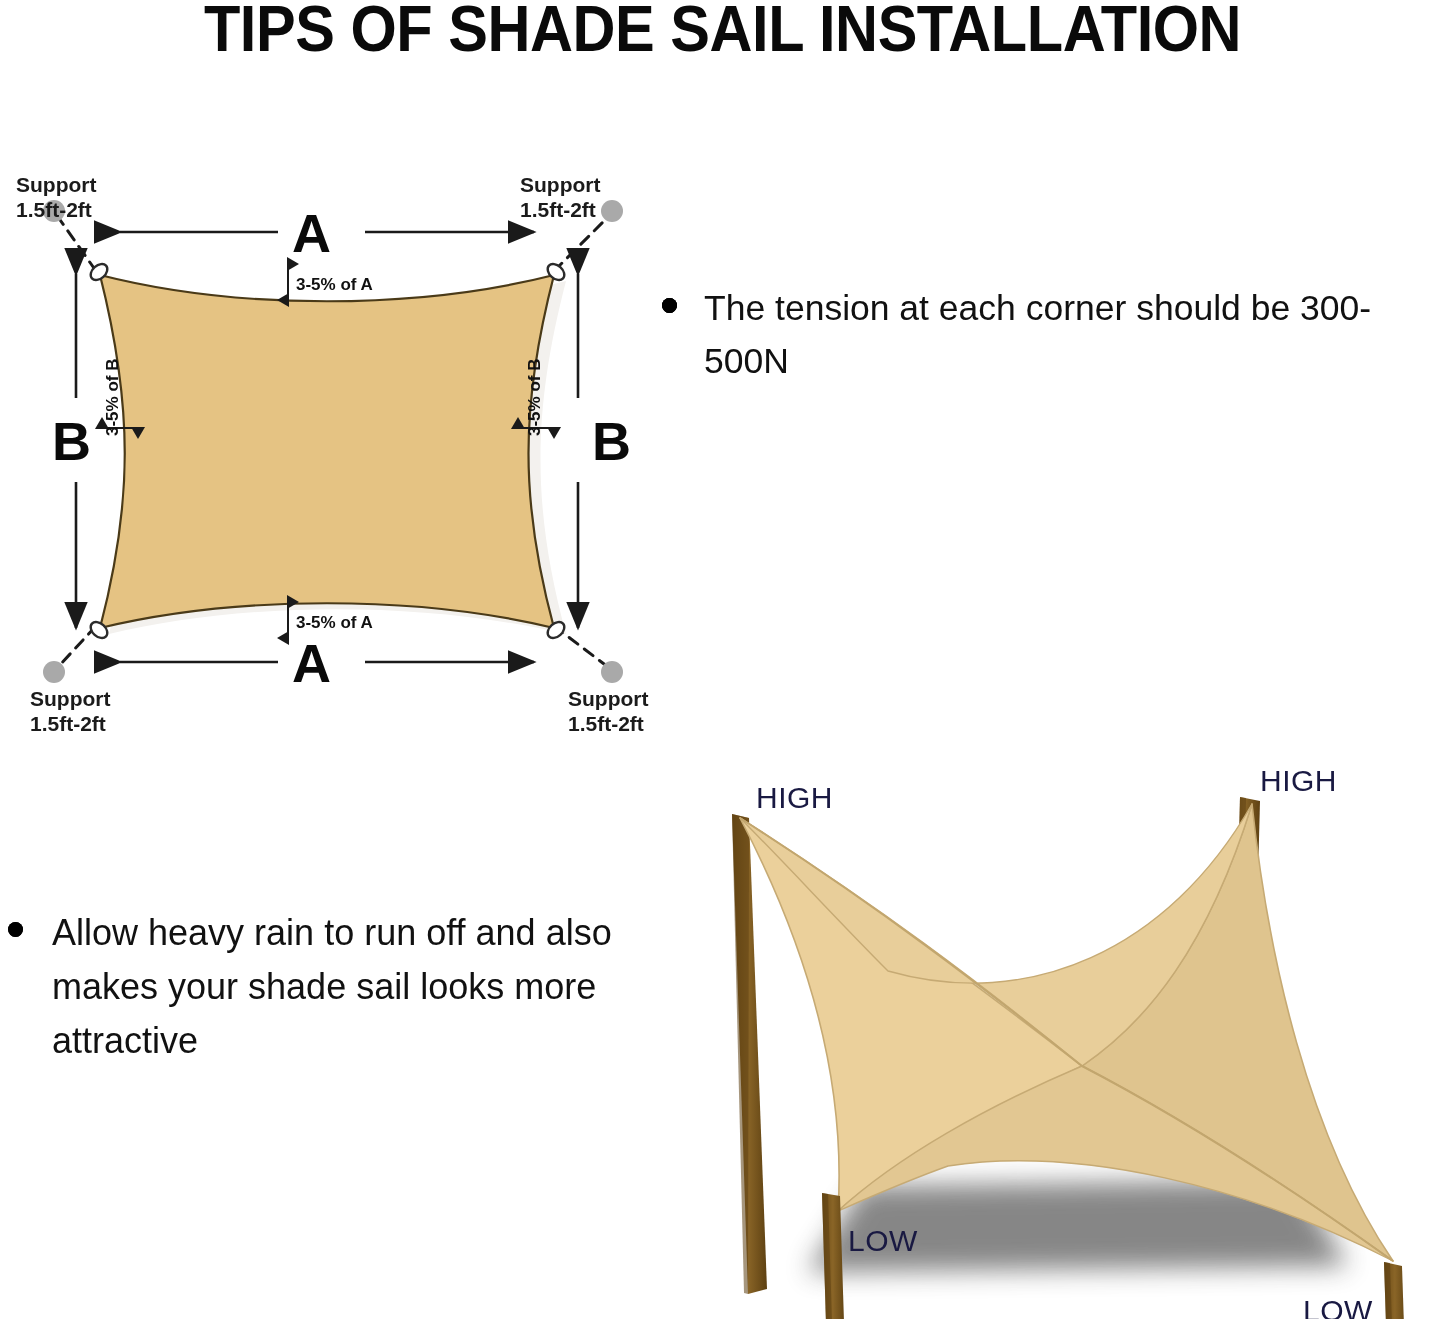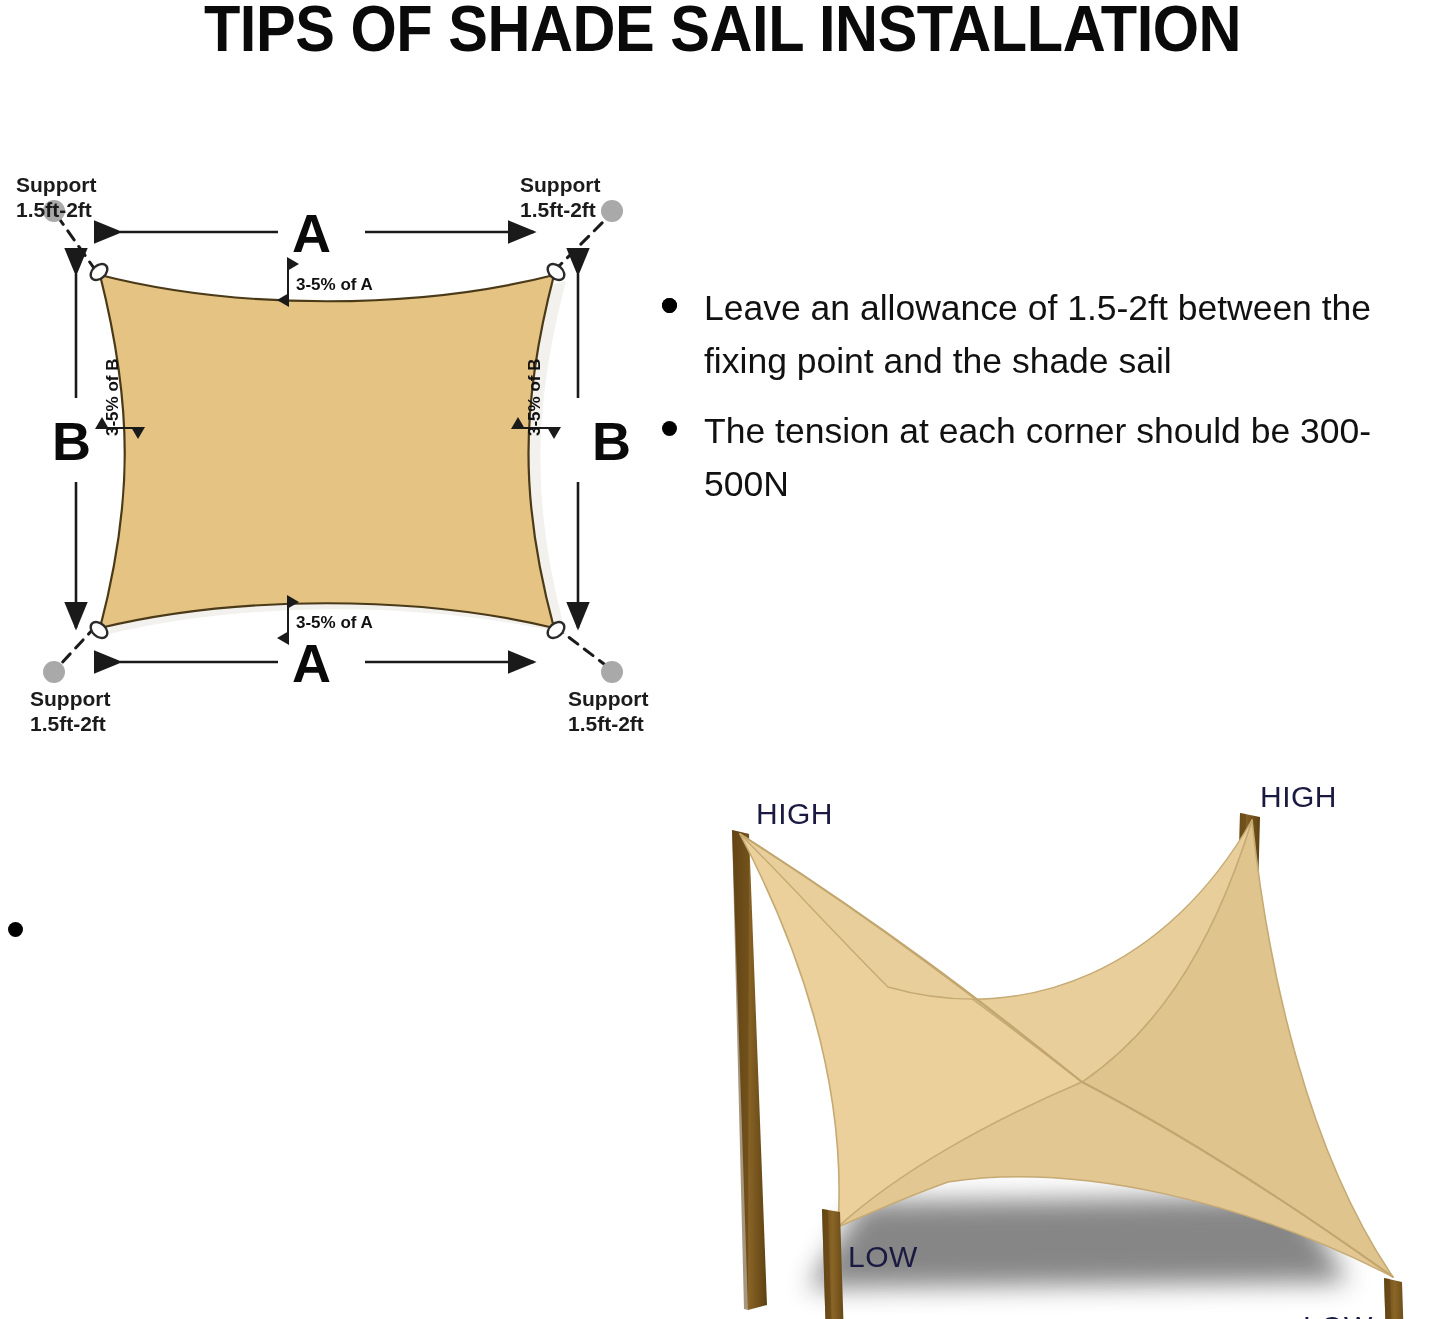--- a/index.html
+++ b/index.html
@@ -13,21 +13,21 @@
     font-weight:bold;font-size:64px;letter-spacing:-0.5px;
     color:#0a0a0a;white-space:nowrap;
     transform:scaleX(0.93);transform-origin:50% 50%;
   }
 
   
   .panel{position:absolute;}
   #rect-diagram{left:0px;  top:160px; width:660px; height:580px;text-decoration:underline;}
   #tips-list  {left:648px; top:266px; width:800px;}
   #style-list {left:0px;   top:888px; width:630px;}
-  #sail-3d    {left:648px; top:772px; width:797px; height:539px;text-decoration:underline;}
+  #sail-3d    {left:648px; top:756px; width:797px; height:539px;text-decoration:underline;}
 
   
   ul.bullets{list-style:none;margin:0;padding:0;}
   ul.bullets li{
     position:relative;padding-left:56px;margin-bottom:16px;
     font-size:35.5px;line-height:1.50;color:#111;
     font-family:"Liberation Sans","DejaVu Sans",sans-serif;
   }
   ul.bullets li .dot{
     position:absolute;left:14px;top:16px;width:15px;height:15px;
@@ -158,33 +158,36 @@
   </svg>
 </div>
 
 <div class="panel" id="tips-list">
   <ul class="bullets">
     <li>
       <span class="dot"></span>
     </li>
     <li>
       <span class="dot"></span>
-      <span>Leave an allowance of 1.5-2ft between the fixing point and the shade sail</span>
     </li>
     <li>
       <span class="dot"></span>
       <span>The tension at each corner should be 300-500N</span>
     </li>
   </ul>
 </div>
 
 <div class="panel" id="style-list">
   <ul class="bullets">
     <li>
       <span class="dot"></span>
+    </li>
+    <li>
+      <span class="dot"></span>
+      <span>Allow heavy rain to run off and also makes your shade sail looks more attractive</span>
     </li>
   </ul>
 </div>
 
 <div class="panel" id="sail-3d">
   <svg width="797" height="539" viewBox="0 0 797 539">
 
     <defs>
       <filter id="softshadow" x="-30%" y="-60%" width="160%" height="260%">
         <feGaussianBlur stdDeviation="13"></feGaussianBlur>

